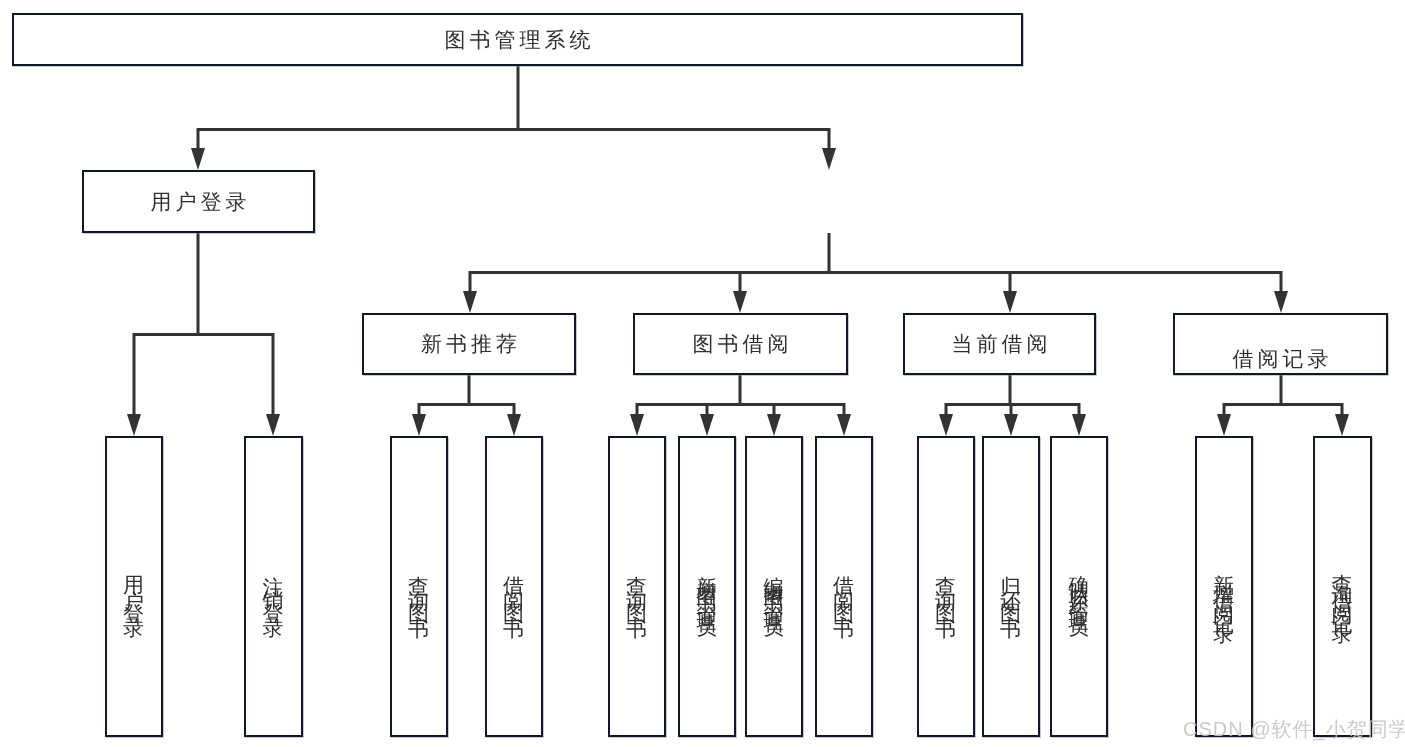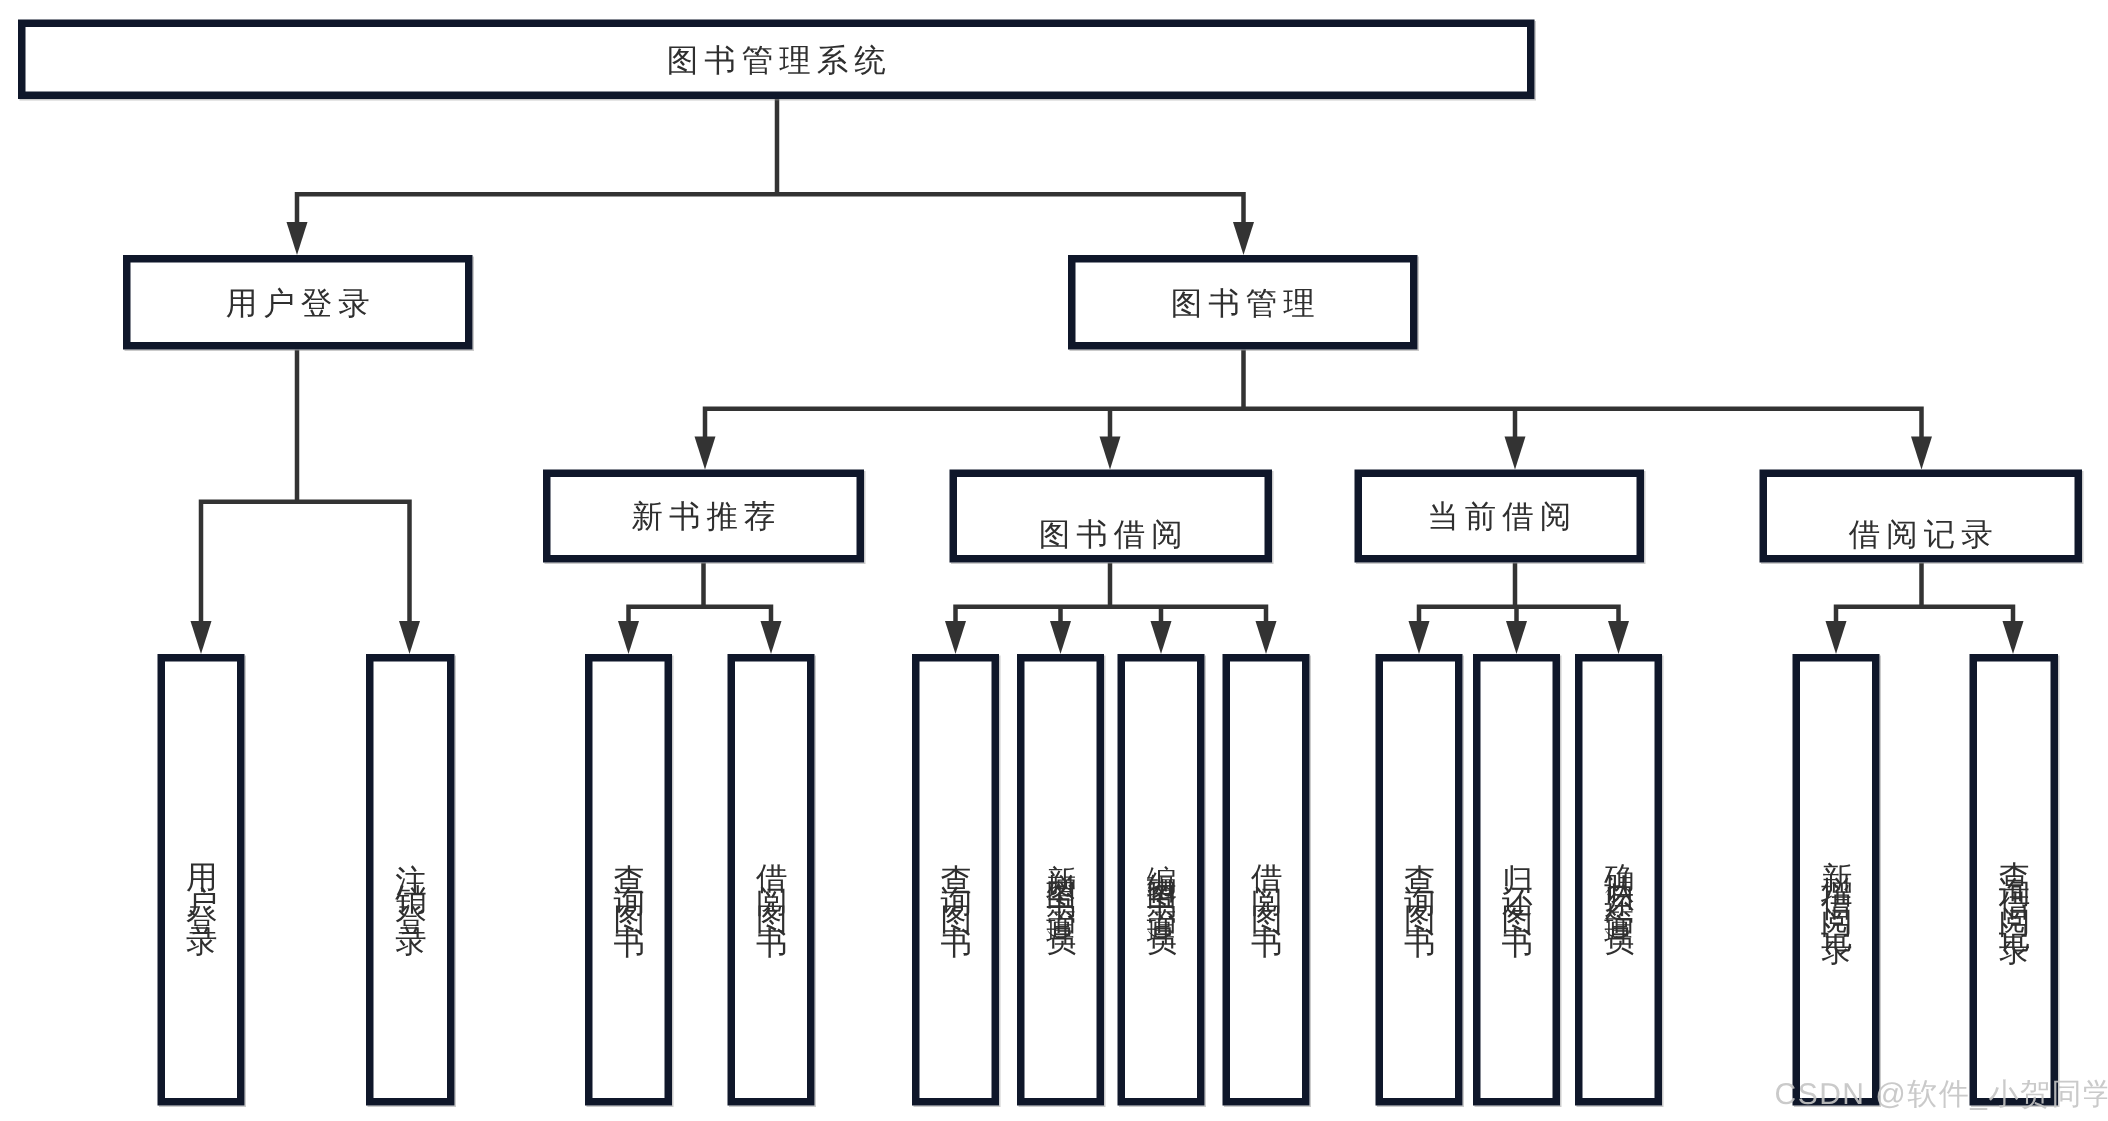--- a/index.html
+++ b/index.html
@@ -5,21 +5,21 @@
   html,body { margin:0; padding:0; background:#ffffff; }
   #stage {
     position:relative; width:1405px; height:747px; overflow:hidden;
     background:#ffffff;
     font-family:"Liberation Sans","DejaVu Sans",sans-serif;
     color:#2f2f2f;
   }
   #wires { position:absolute; left:0; top:0; z-index:1; }
   .node {
     position:absolute; z-index:2; box-sizing:border-box;
-    background:#ffffff; border:5px solid #0f172a;
+    background:#ffffff; border:2px solid #0f172a;
     box-shadow:1px 1px 0 rgba(140,140,140,0.45);
     display:flex; align-items:center; justify-content:center;
   }
   .label-h {
     font-size:21px; letter-spacing:4px; color:#2f2f2f; white-space:nowrap;
     text-indent:4px;
   }
   .label-v {
     writing-mode:vertical-rl; text-orientation:mixed;
     font-size:21px; letter-spacing:14px; color:#2f2f2f; line-height:1;
@@ -77,28 +77,25 @@
     </g>
   </svg>
 
   <div class="node" style="left:12px;top:13px;width:1011px;height:53px;">
     <span class="label-h">图书管理系统</span>
   </div>
 
   <div class="node" style="left:82px;top:170px;width:233px;height:63px;">
     <span class="label-h">用户登录</span>
   </div>
-  <div class="node" style="left:712px;top:170px;width:233px;height:63px;">
-    <span class="label-h">图书管理</span>
-  </div>
 
   <div class="node" style="left:362px;top:313px;width:214px;height:62px;">
     <span class="label-h">新书推荐</span>
   </div>
-  <div class="node" style="left:633px;top:313px;width:215px;height:62px;align-items:flex-end;">
+  <div class="node" style="left:633px;top:313px;width:215px;height:62px;">
     <span class="label-h">图书借阅</span>
   </div>
   <div class="node" style="left:903px;top:313px;width:193px;height:62px;">
     <span class="label-h">当前借阅</span>
   </div>
   <div class="node" style="left:1173px;top:313px;width:215px;height:62px;align-items:flex-end;">
     <span class="label-h">借阅记录</span>
   </div>
 
   <div class="node" style="left:105px;top:436px;width:58px;height:301px;">

